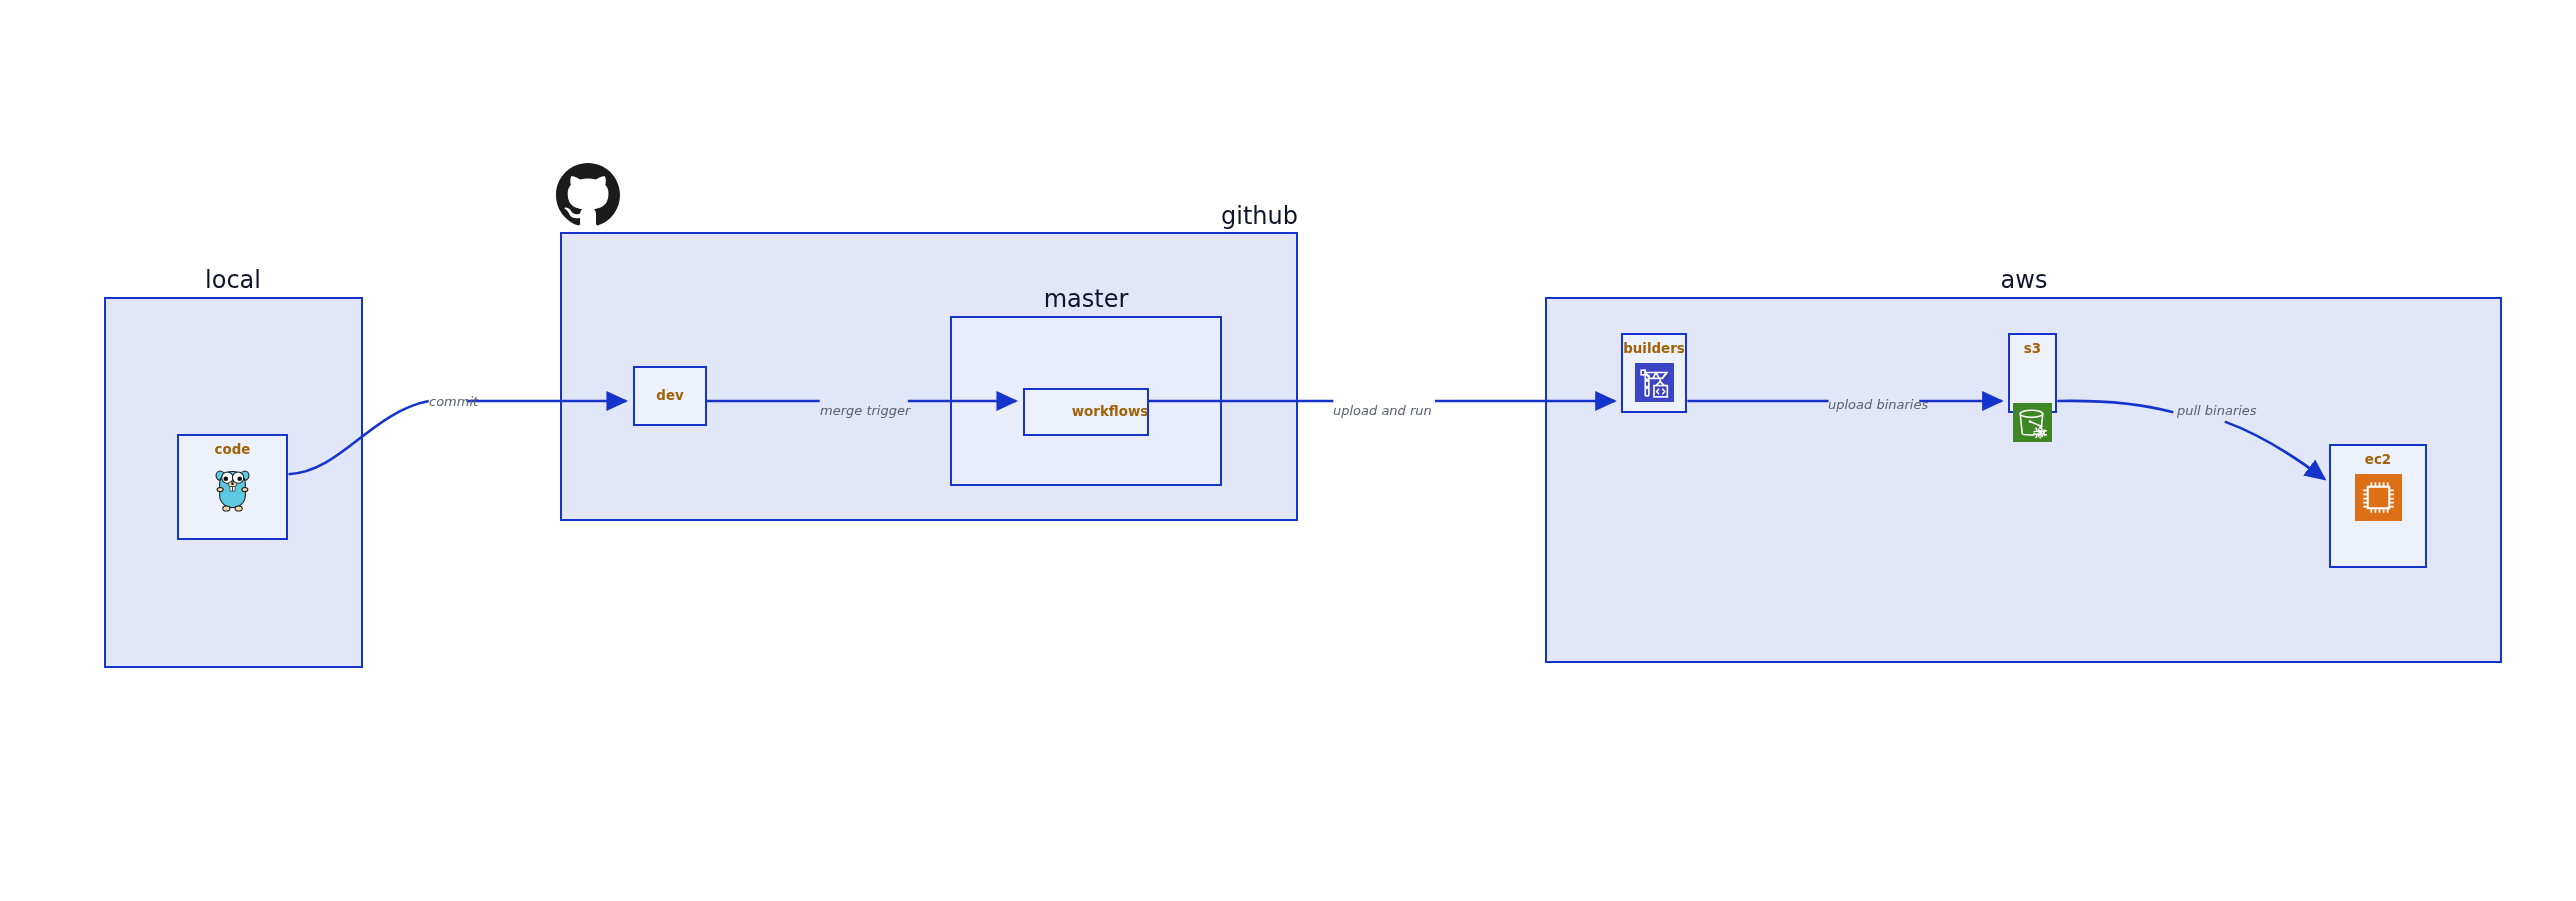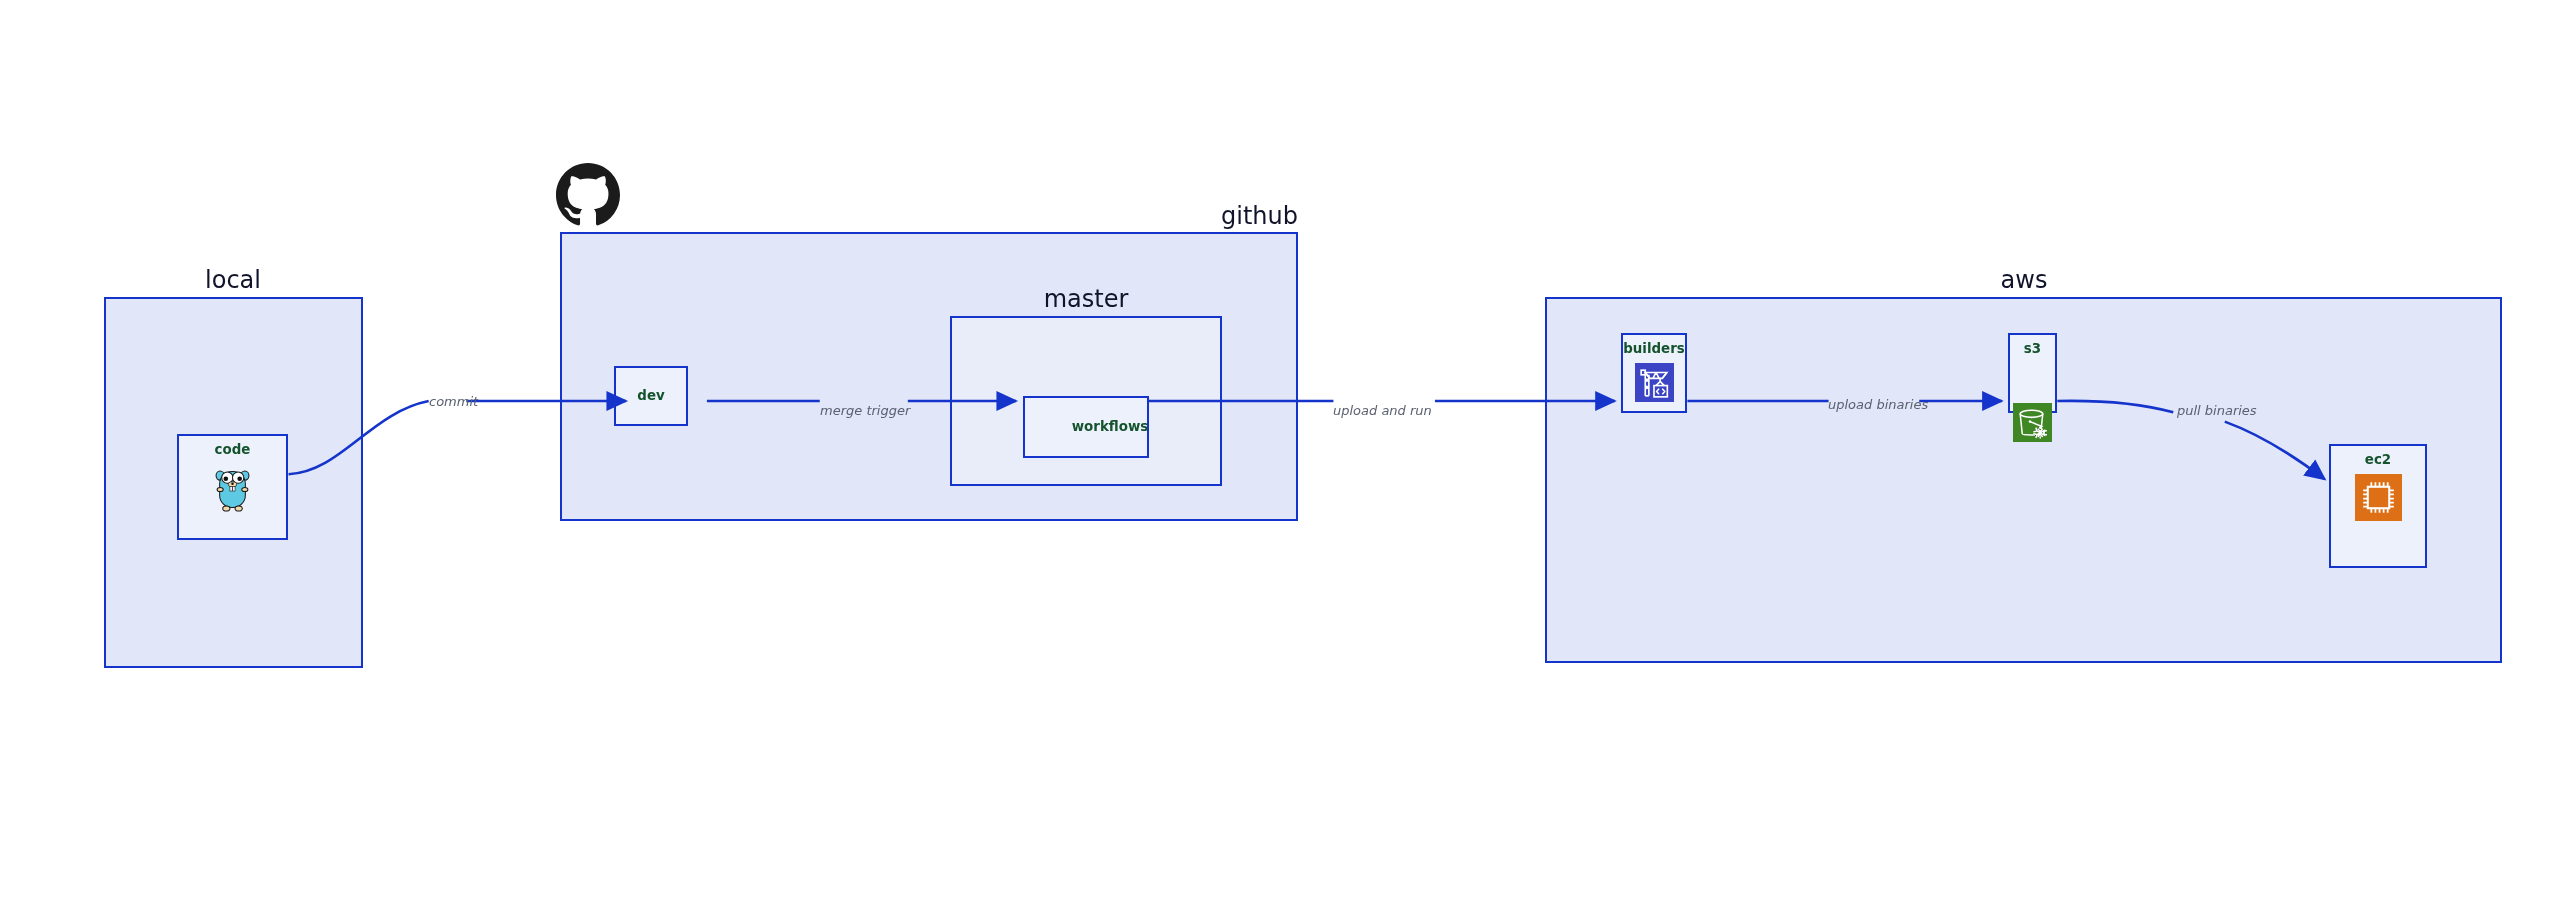--- a/index.html
+++ b/index.html
@@ -53,21 +53,21 @@
     background: #EDF1FC;
     z-index: 4;
     display: flex;
     flex-direction: column;
     align-items: center;
   }
   .node-label {
     font-family: "DejaVu Sans", sans-serif;
     font-size: 13.4px;
     font-weight: bold;
-    color: #14532d;
+    color: #a16207;
     white-space: nowrap;
     line-height: 1;
     margin-top: 7.2px;
   }
   .node-icon {
     margin-top: 7.2px;
     line-height: 0;
   }
   
   .edge-label {
@@ -167,25 +167,25 @@
         <circle cx="23" cy="28" r="4.5" fill="#101010"></circle>
         <circle cx="50" cy="28" r="4.5" fill="#101010"></circle>
         <ellipse cx="36" cy="39" rx="8" ry="5" fill="#F2D7A8" stroke="#1A1A1A" stroke-width="1.6"></ellipse>
         <circle cx="36" cy="38" r="2.4" fill="#101010"></circle>
         <rect x="31" y="43" width="4.5" height="9" fill="#FFFFFF" stroke="#1A1A1A" stroke-width="1.2"></rect>
         <rect x="36.5" y="43" width="4.5" height="9" fill="#FFFFFF" stroke="#1A1A1A" stroke-width="1.2"></rect>
       </svg>
     </div>
   </div>
 
-  <div class="node" id="n-dev" style="left: 614px; top: 366px; width: 74px; height: 60px; justify-content: center;">
+  <div class="node" id="n-dev" style="left: 633px; top: 366px; width: 74px; height: 60px; justify-content: center;">
     <div class="node-label" style="margin-top: 0px;">dev</div>
   </div>
 
-  <div class="node" id="n-workflows" style="left: 1023px; top: 396px; width: 126px; height: 62px; justify-content: center; padding-left: 48px;">
+  <div class="node" id="n-workflows" style="left: 1023px; top: 388px; width: 126px; height: 48px; justify-content: center; padding-left: 48px;">
     <div class="node-label" style="margin-top: 0px;">workflows</div>
   </div>
 
   <div class="node" id="n-builders" style="left: 1621px; top: 333px; width: 66px; height: 80px;">
     <div class="node-label">builders</div>
     <div class="node-icon">
       <svg width="39" height="39" viewBox="0 0 76 76">
         <rect width="76" height="76" fill="#3B44C4"></rect>
         <g fill="none" stroke="#FFFFFF" stroke-width="3.2">
           <rect x="12" y="14" width="8" height="9"></rect>

